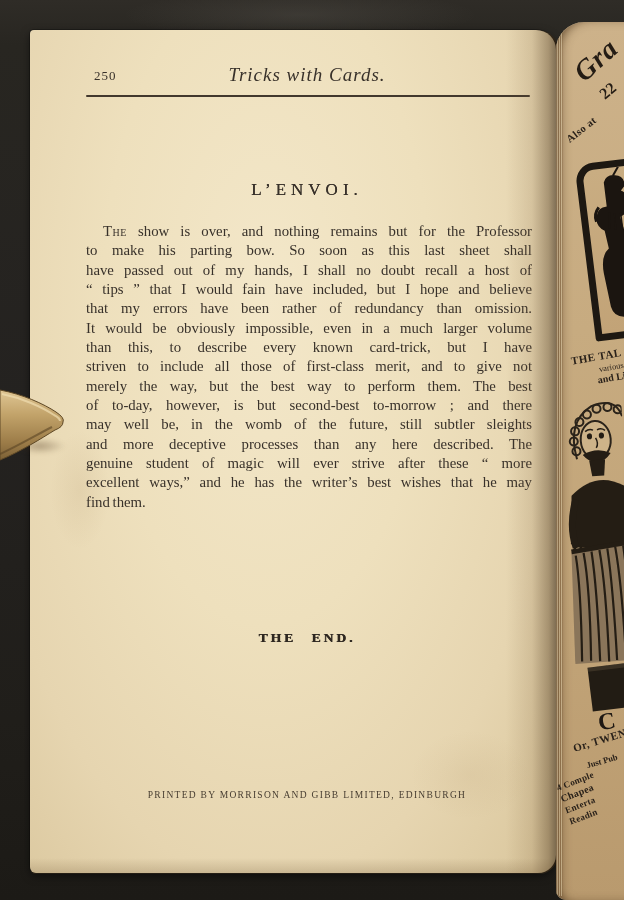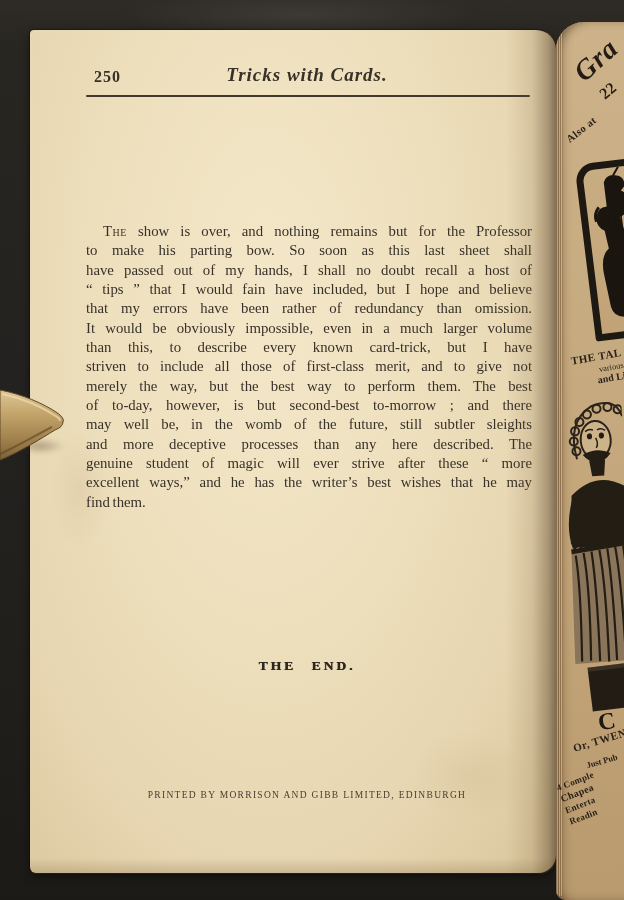--- a/index.html
+++ b/index.html
@@ -22,33 +22,33 @@
     content:"";position:absolute;top:0;right:-2px;bottom:0;width:52px;pointer-events:none;
     border-radius:0 20px 18px 0;
     background:linear-gradient(to right, rgba(118,88,52,0) 0%, rgba(118,88,52,.16) 50%, rgba(82,58,30,.42) 82%, rgba(45,29,13,.6) 100%);
   }
   .main-page::before{ 
     content:"";position:absolute;left:0;right:0;bottom:-1px;height:16px;pointer-events:none;
     border-radius:0 0 18px 6px;
     background:linear-gradient(to bottom, rgba(120,95,60,0), rgba(110,85,50,.25));
   }
   .text-col{position:absolute;left:54px;top:0;width:446px;height:100%;color:#38312a;}
-  .hdr-num{position:absolute;left:10px;top:38px;font-size:16px;letter-spacing:1px;font-weight:bold;}
+  .hdr-num{position:absolute;left:10px;top:38px;font-size:13px;letter-spacing:1px;}
   .hdr-title{position:absolute;left:0;top:34px;width:100%;text-align:center;
-    font-style:italic;font-size:19px;letter-spacing:1px;font-weight:bold;}
+    font-style:italic;font-size:19px;letter-spacing:1px;}
   .hdr-rule{position:absolute;left:2px;top:65px;width:444px;height:2px;background:#42382d;border-radius:1px;}
   .sect-title{position:absolute;left:0;top:150px;width:100%;text-align:center;
     font-size:17px;letter-spacing:5px;text-shadow:0 0 .4px #38312a;}
   .para{position:absolute;left:2px;top:192px;width:446px;font-size:14.8px;line-height:19.35px;word-spacing:-1px;}
   .pline{height:19.35px;overflow:hidden;text-align:justify;text-align-last:justify;}
   .pline.last{text-align:right;text-align-last:left;}
   .pline.first{padding-left:17px;}
   .lead{font-variant:small-caps;letter-spacing:.5px;}
   .the-end{position:absolute;left:0;top:600px;width:100%;text-align:center;
-    font-size:13.5px;font-weight:700;letter-spacing:3px;word-spacing:9px;color:#2e2720;text-shadow:.4px 0 0 #2e2720;margin-top:28px;}
+    font-size:13.5px;font-weight:700;letter-spacing:3px;word-spacing:9px;color:#2e2720;text-shadow:.4px 0 0 #2e2720;}
   .colophon{position:absolute;left:0;top:760px;width:100%;text-align:center;
     font-size:9.5px;letter-spacing:1.3px;color:#473d31;font-weight:400;}
 
   
   .spot{position:absolute;border-radius:50%;pointer-events:none;}
   .spot.s1{left:20px;top:400px;width:60px;height:120px;background:radial-gradient(rgba(150,115,70,.10),rgba(0,0,0,0) 70%);}
   .spot.s2{left:380px;top:700px;width:120px;height:90px;background:radial-gradient(rgba(150,115,70,.08),rgba(0,0,0,0) 70%);}
 
   
   .ad-page{
@@ -96,20 +96,21 @@
 <div class="stage">
   <div class="bg-smudge"></div>
 
   <div class="main-page">
     <div class="spot s1"></div>
     <div class="spot s2"></div>
     <div class="text-col">
       <div class="hdr-num">250</div>
       <div class="hdr-title">Tricks with Cards.</div>
       <div class="hdr-rule"></div>
+      <div class="sect-title">L’ENVOI.</div>
 
       <div class="para">
         <div class="pline first"><span class="lead">The</span><span> show is over, and nothing remains but for the Professor</span></div>
         <div class="pline">to make his parting bow.  So soon as this last sheet shall</div>
         <div class="pline">have passed out of my hands, I shall no doubt recall a host of</div>
         <div class="pline">“ tips ” that I would fain have included, but I hope and believe</div>
         <div class="pline">that my errors have been rather of redundancy than omission.</div>
         <div class="pline">It would be obviously impossible, even in a much larger volume</div>
         <div class="pline">than this, to describe every known card-trick, but I have</div>
         <div class="pline">striven to include all those of first-class merit, and to give not</div>

